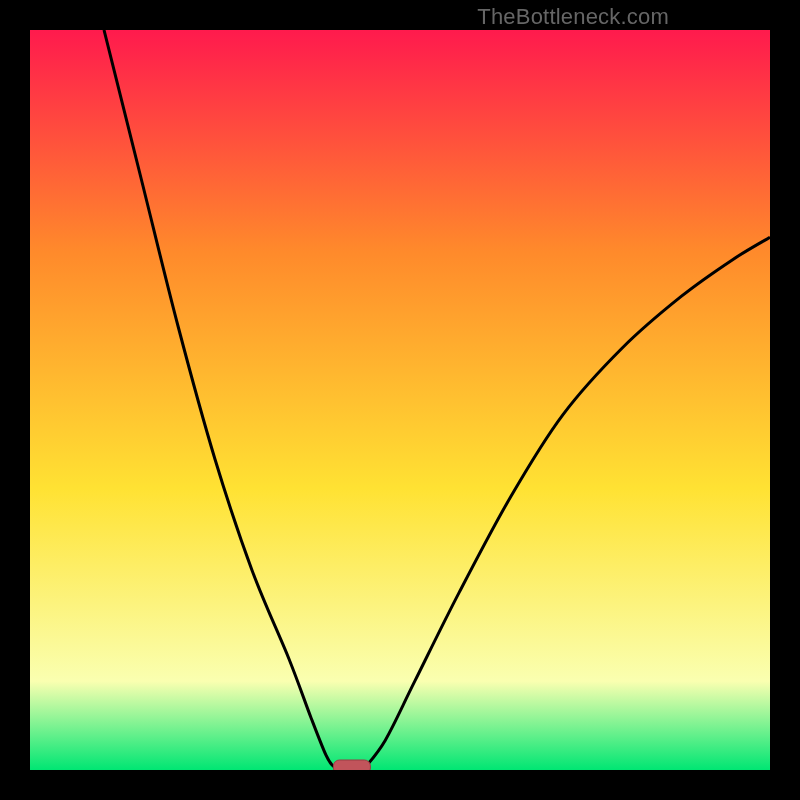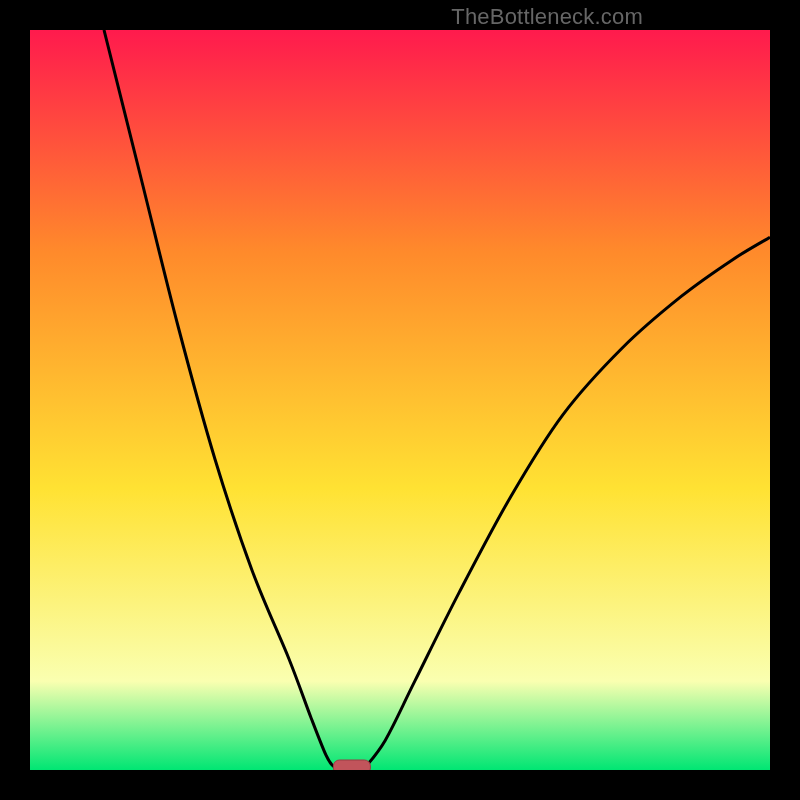--- a/index.html
+++ b/index.html
@@ -9,20 +9,21 @@
     height: 800px;
     overflow: hidden;
     background: #000;
     font-family: Arial, Helvetica, sans-serif;
   }
   .frame {
     position: absolute;
     top: 0; left: 0;
     width: 673px; height: 800px;
     background: #000;
+    padding-left: 26px;
   }
   .plot {
     position: absolute;
     top: 30px;
     left: 30px;
     width: 740px;
     height: 740px;
   }
   .watermark {
     position: absolute;

